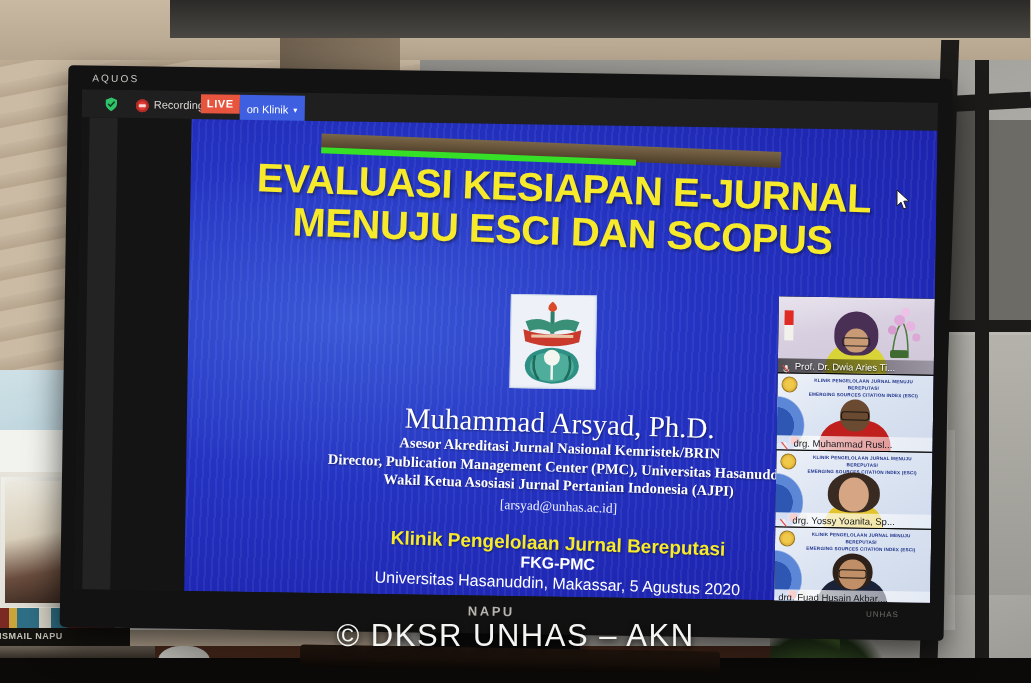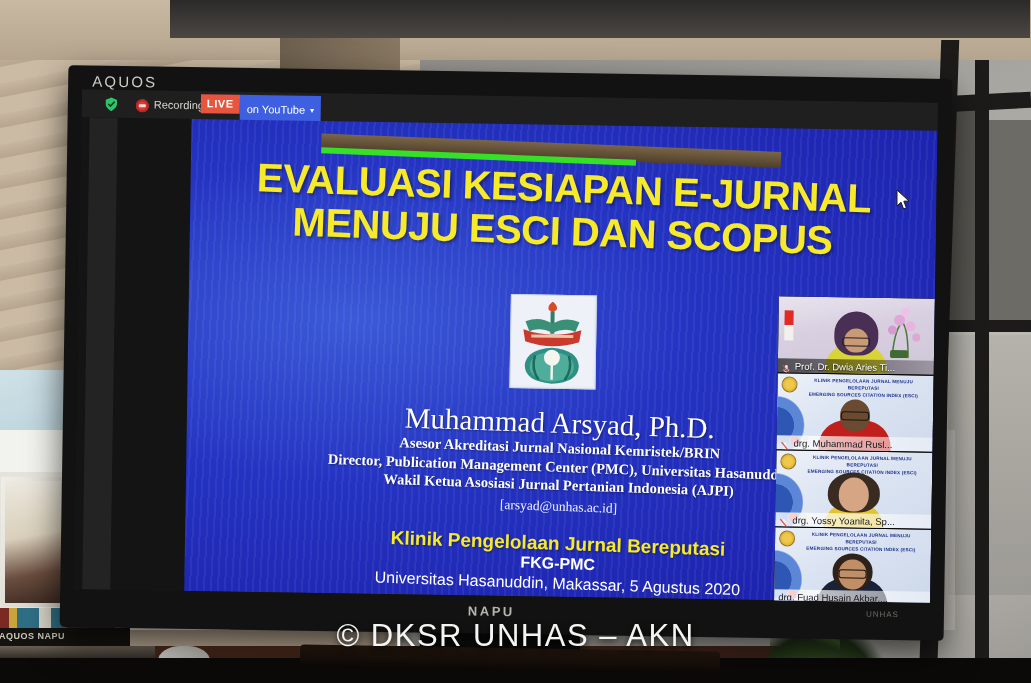--- a/index.html
+++ b/index.html
@@ -52,21 +52,21 @@
     background:linear-gradient(180deg,#4a2a1c,#2a1710);}
   .mouse{position:absolute;left:158px;top:646px;width:52px;height:30px;border-radius:26px/18px;
     background:linear-gradient(160deg,#d8d6d0,#8f8d87);}
 
   
   .monitor{position:absolute;left:64px;top:72px;width:884px;height:562px;
     background:#121212;border-radius:5px;
     transform:rotate(0.9deg);
     box-shadow:0 14px 34px rgba(0,0,0,.65);}
   .mon-inner{position:absolute;left:0;top:0;width:884px;height:562px;overflow:hidden;}
-  .aquos{position:absolute;left:24px;top:7px;font-size:15px;letter-spacing:2.2px;color:#cfcdc7;}
+  .aquos{position:absolute;left:24px;top:7px;font-size:10px;letter-spacing:2.2px;color:#cfcdc7;}
   .sharp{position:absolute;left:408px;top:532px;font-size:13px;letter-spacing:2.5px;
     color:#b7b5af;font-weight:bold;}
   .lsvt{position:absolute;left:806px;top:532px;font-size:8px;letter-spacing:1px;color:#6d6b66;}
   .stand-neck{position:absolute;left:420px;top:630px;width:160px;height:22px;background:#0e0e0e;
     transform:rotate(1deg);}
   .stand-base{position:absolute;left:300px;top:648px;width:420px;height:22px;
     background:linear-gradient(180deg,#2b1b12,#0c0805);border-radius:4px;transform:rotate(1deg);}
 
   
   .zoomapp{position:absolute;left:14px;top:24px;width:856px;height:500px;background:#1b1b1b;overflow:hidden;}
@@ -186,21 +186,21 @@
     <div class="floorlight"></div>
     <div class="blueglass"></div>
     <div class="bright"></div>
 
     <div class="frame">
       <div class="frame-in"></div>
     </div>
     <div class="woodtable"></div>
     <div class="books"></div>
     <div class="books2">
-      <span>AQUOS NAPU</span>
+      <span>ISMAIL NAPU</span>
     </div>
     <div class="books3"></div>
     <div class="mouse"></div>
     <div class="plant"></div>
     <div class="plant2"></div>
     <div class="table-dark"></div>
   </div>
 
   <div class="stand-neck"></div>
   <div class="stand-base"></div>
@@ -218,21 +218,21 @@
           <span class="shield">
             <svg width="15" height="15" viewBox="0 0 24 24">
               <path d="M12 1 3 5v7c0 6 9 11 9 11s9-5 9-11V5z" fill="#2fc46a"></path>
               <path d="M7.5 12l3 3 6-6.5" stroke="#0d3f20" stroke-width="2.4" fill="none" stroke-linecap="round"></path>
             </svg>
           </span>
           <span class="rec-dot"></span>
           <span class="rec-text">Recording</span>
           <span class="live">LIVE</span>
           <span class="yt">
-            <span>on YouTube</span>
+            <span>on Klinik</span>
             <span class="cv">▾</span>
           </span>
         </div>
 
         <div class="gutter"></div>
         <div class="gutter-stripe"></div>
 
         <div class="slide">
           <div class="woodtop"></div>
           <div class="greenbar"></div>

